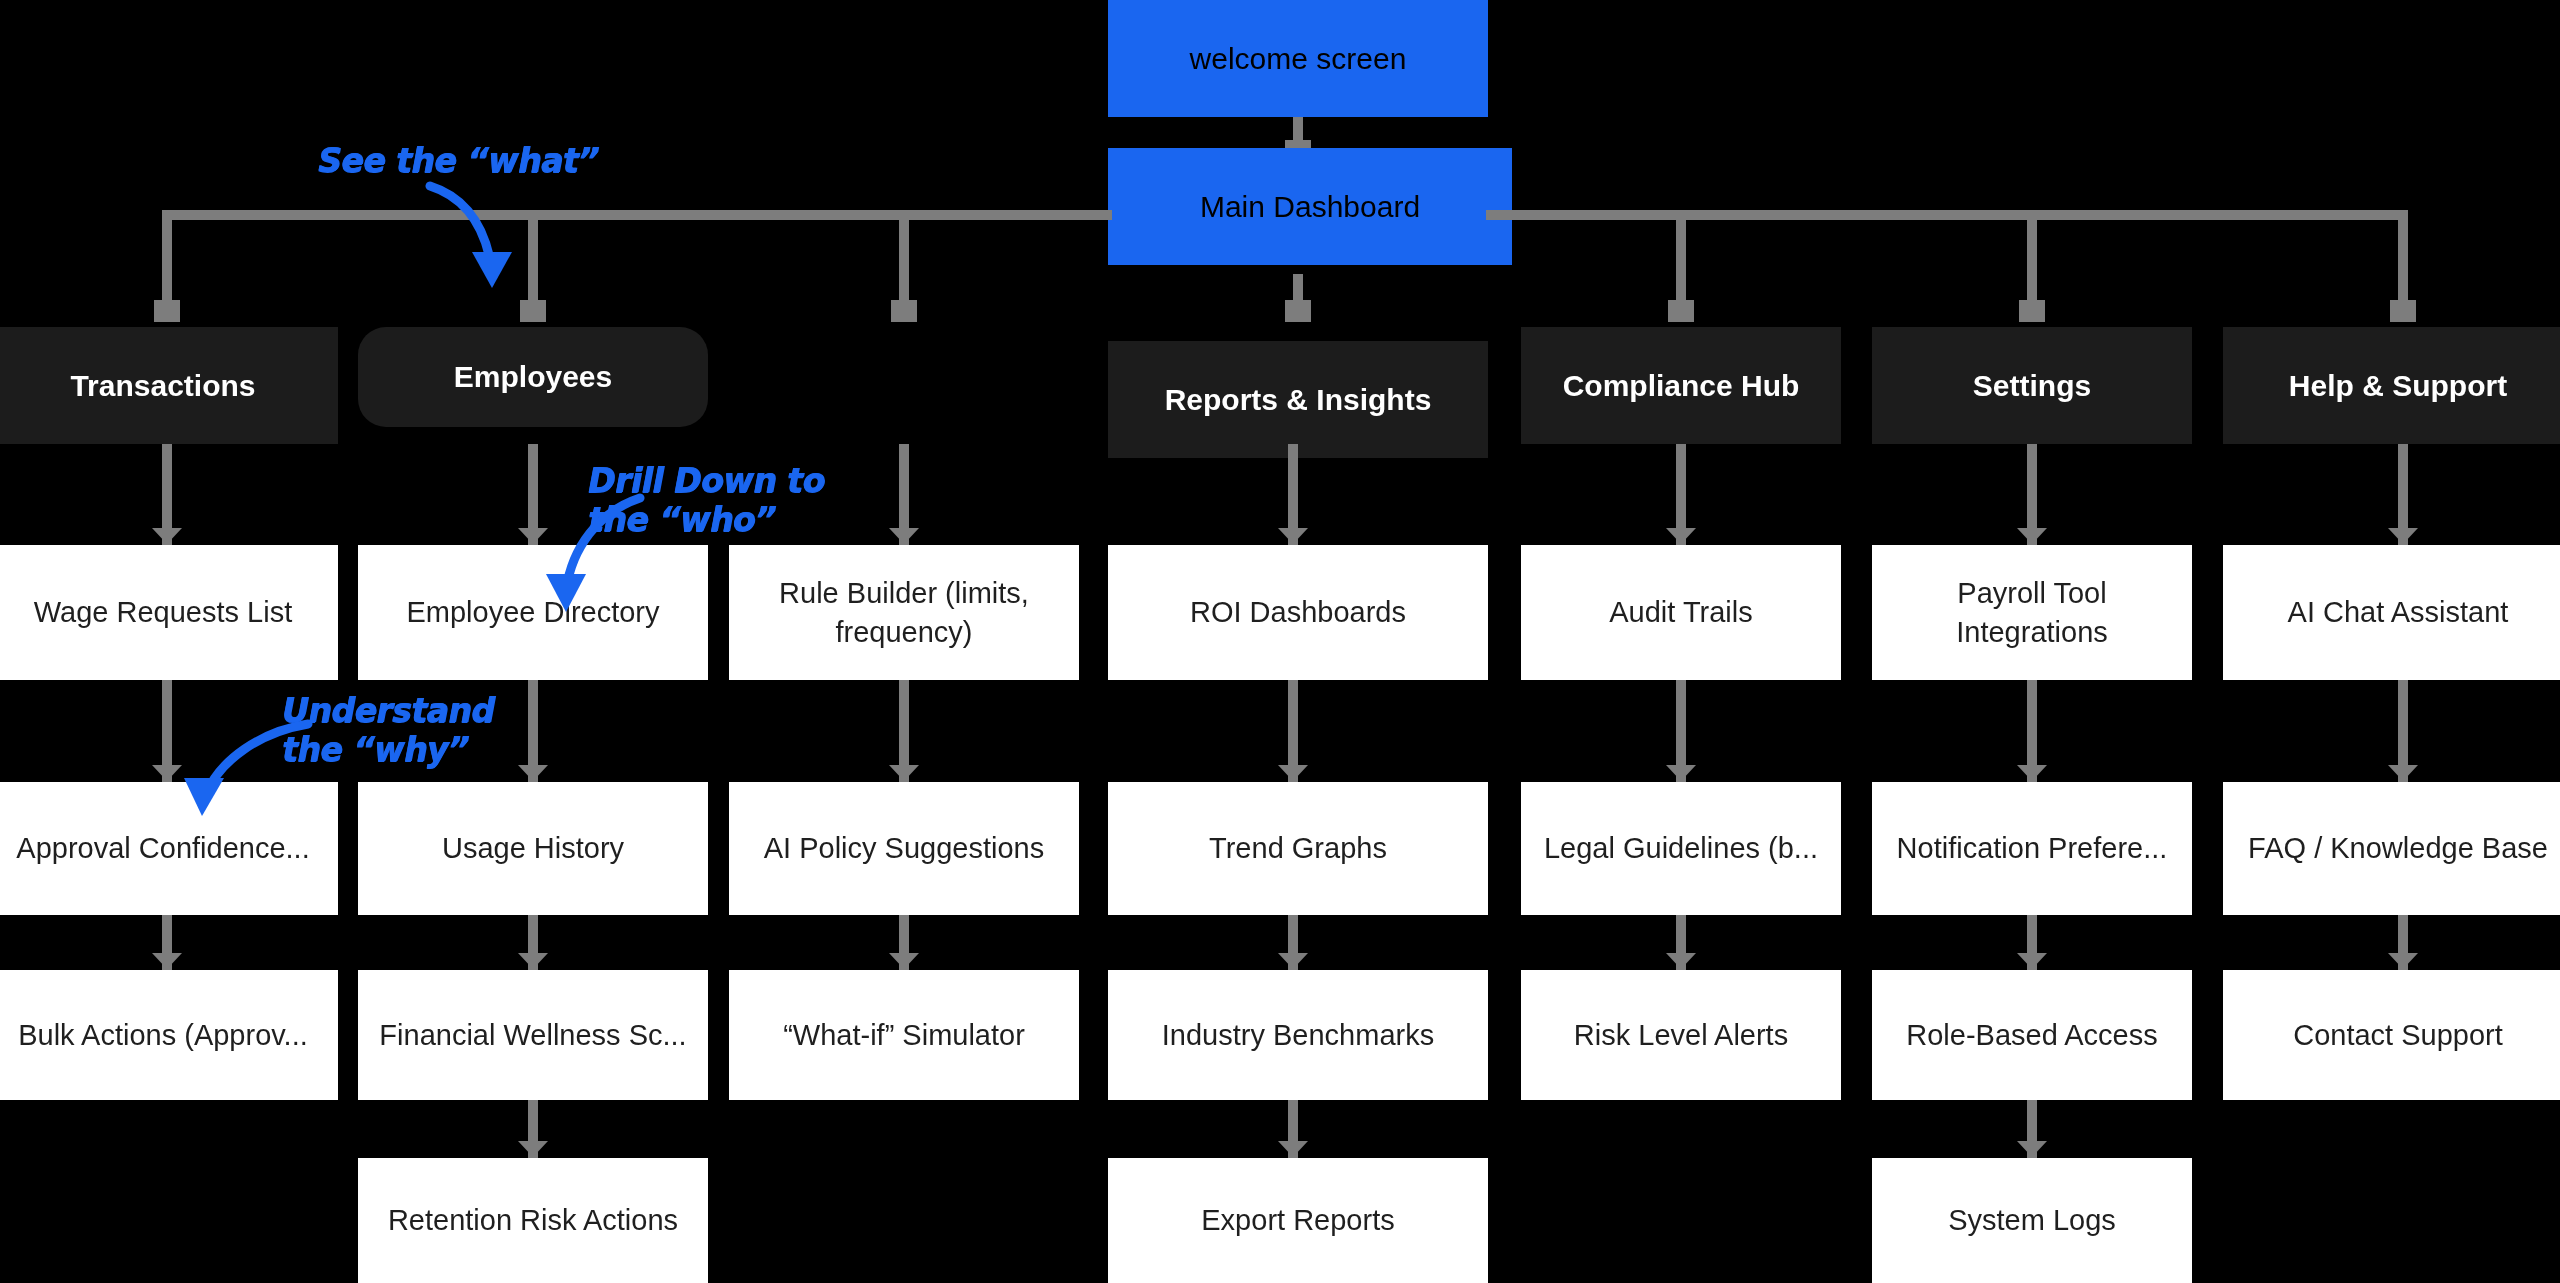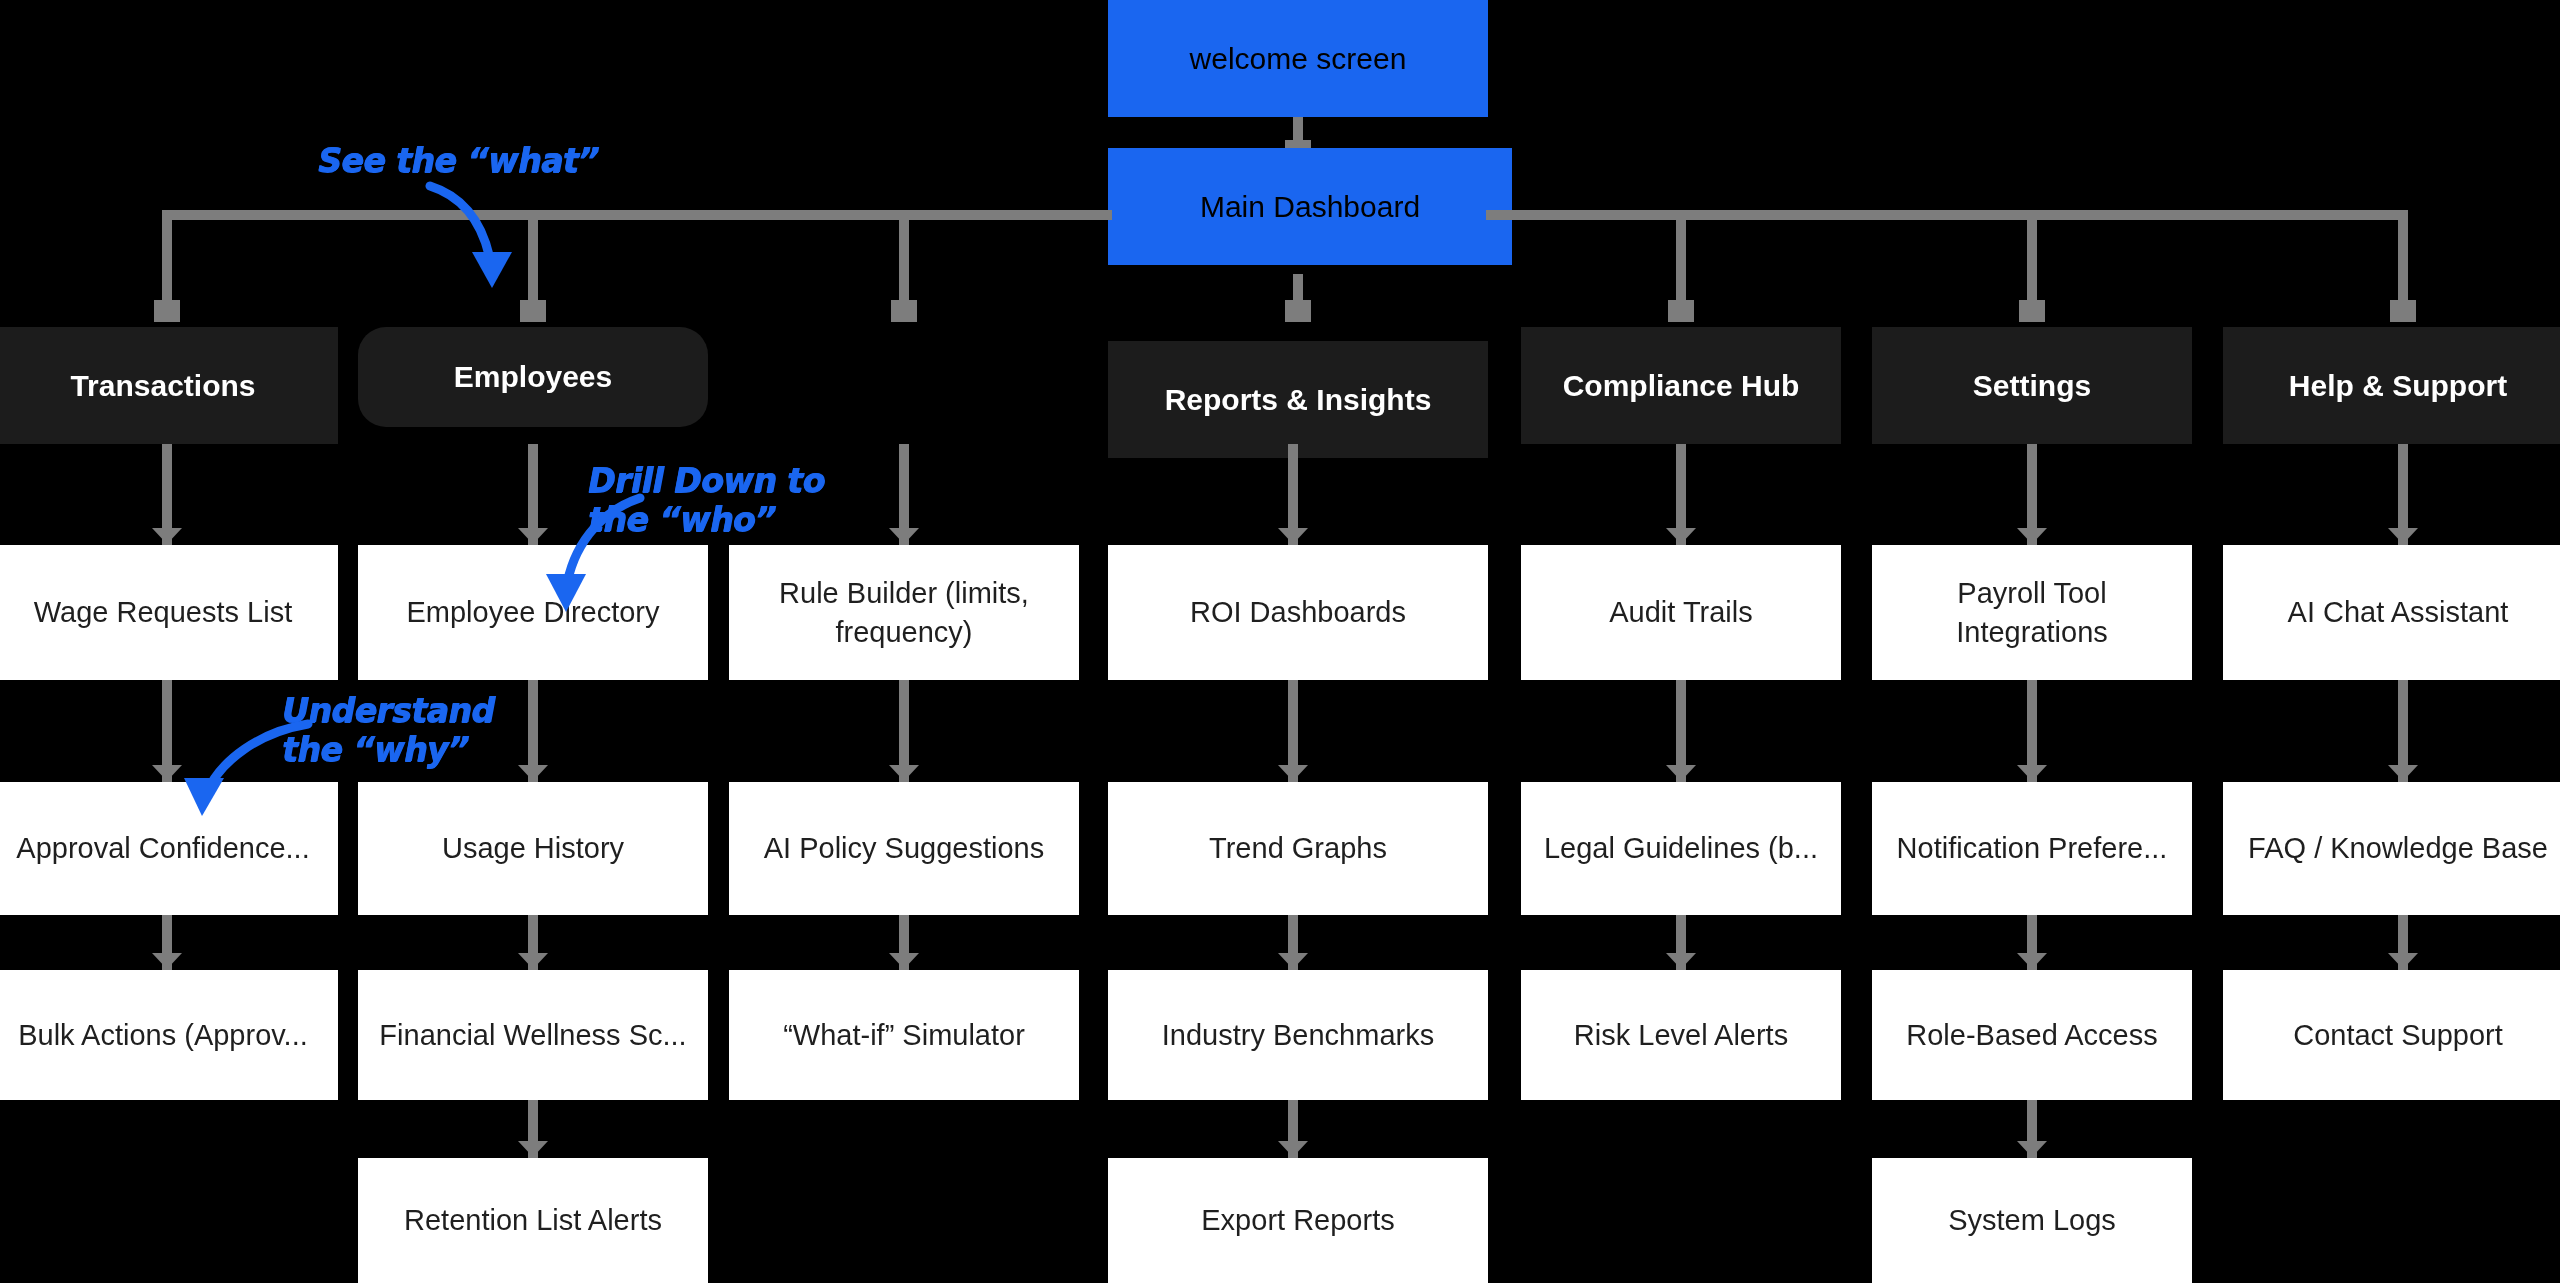--- a/index.html
+++ b/index.html
@@ -141,21 +141,21 @@
     <span>Usage History</span>
   </div>
   <div class="conn conn-v" style="left:528px; top:915px; height:55px;"></div>
   <div class="arrow-head" style="left:518px; top:953px;"></div>
   <div class="node node-white" style="left:358px; top:970px; width:350px; height:130px;">
     <span>Financial Wellness Sc...</span>
   </div>
   <div class="conn conn-v" style="left:528px; top:1100px; height:58px;"></div>
   <div class="arrow-head" style="left:518px; top:1141px;"></div>
   <div class="node node-white" style="left:358px; top:1158px; width:350px; height:125px;">
-    <span>Retention List Alerts</span>
+    <span>Retention Risk Actions</span>
   </div>
 
   <div class="conn conn-v" style="left:899px; top:444px; height:101px;"></div>
   <div class="arrow-head" style="left:889px; top:528px;"></div>
   <div class="node node-white" style="left:729px; top:545px; width:350px; height:135px;">
     <span>Rule Builder (limits, frequency)</span>
   </div>
   <div class="conn conn-v" style="left:899px; top:680px; height:102px;"></div>
   <div class="arrow-head" style="left:889px; top:765px;"></div>
   <div class="node node-white" style="left:729px; top:782px; width:350px; height:133px;">

